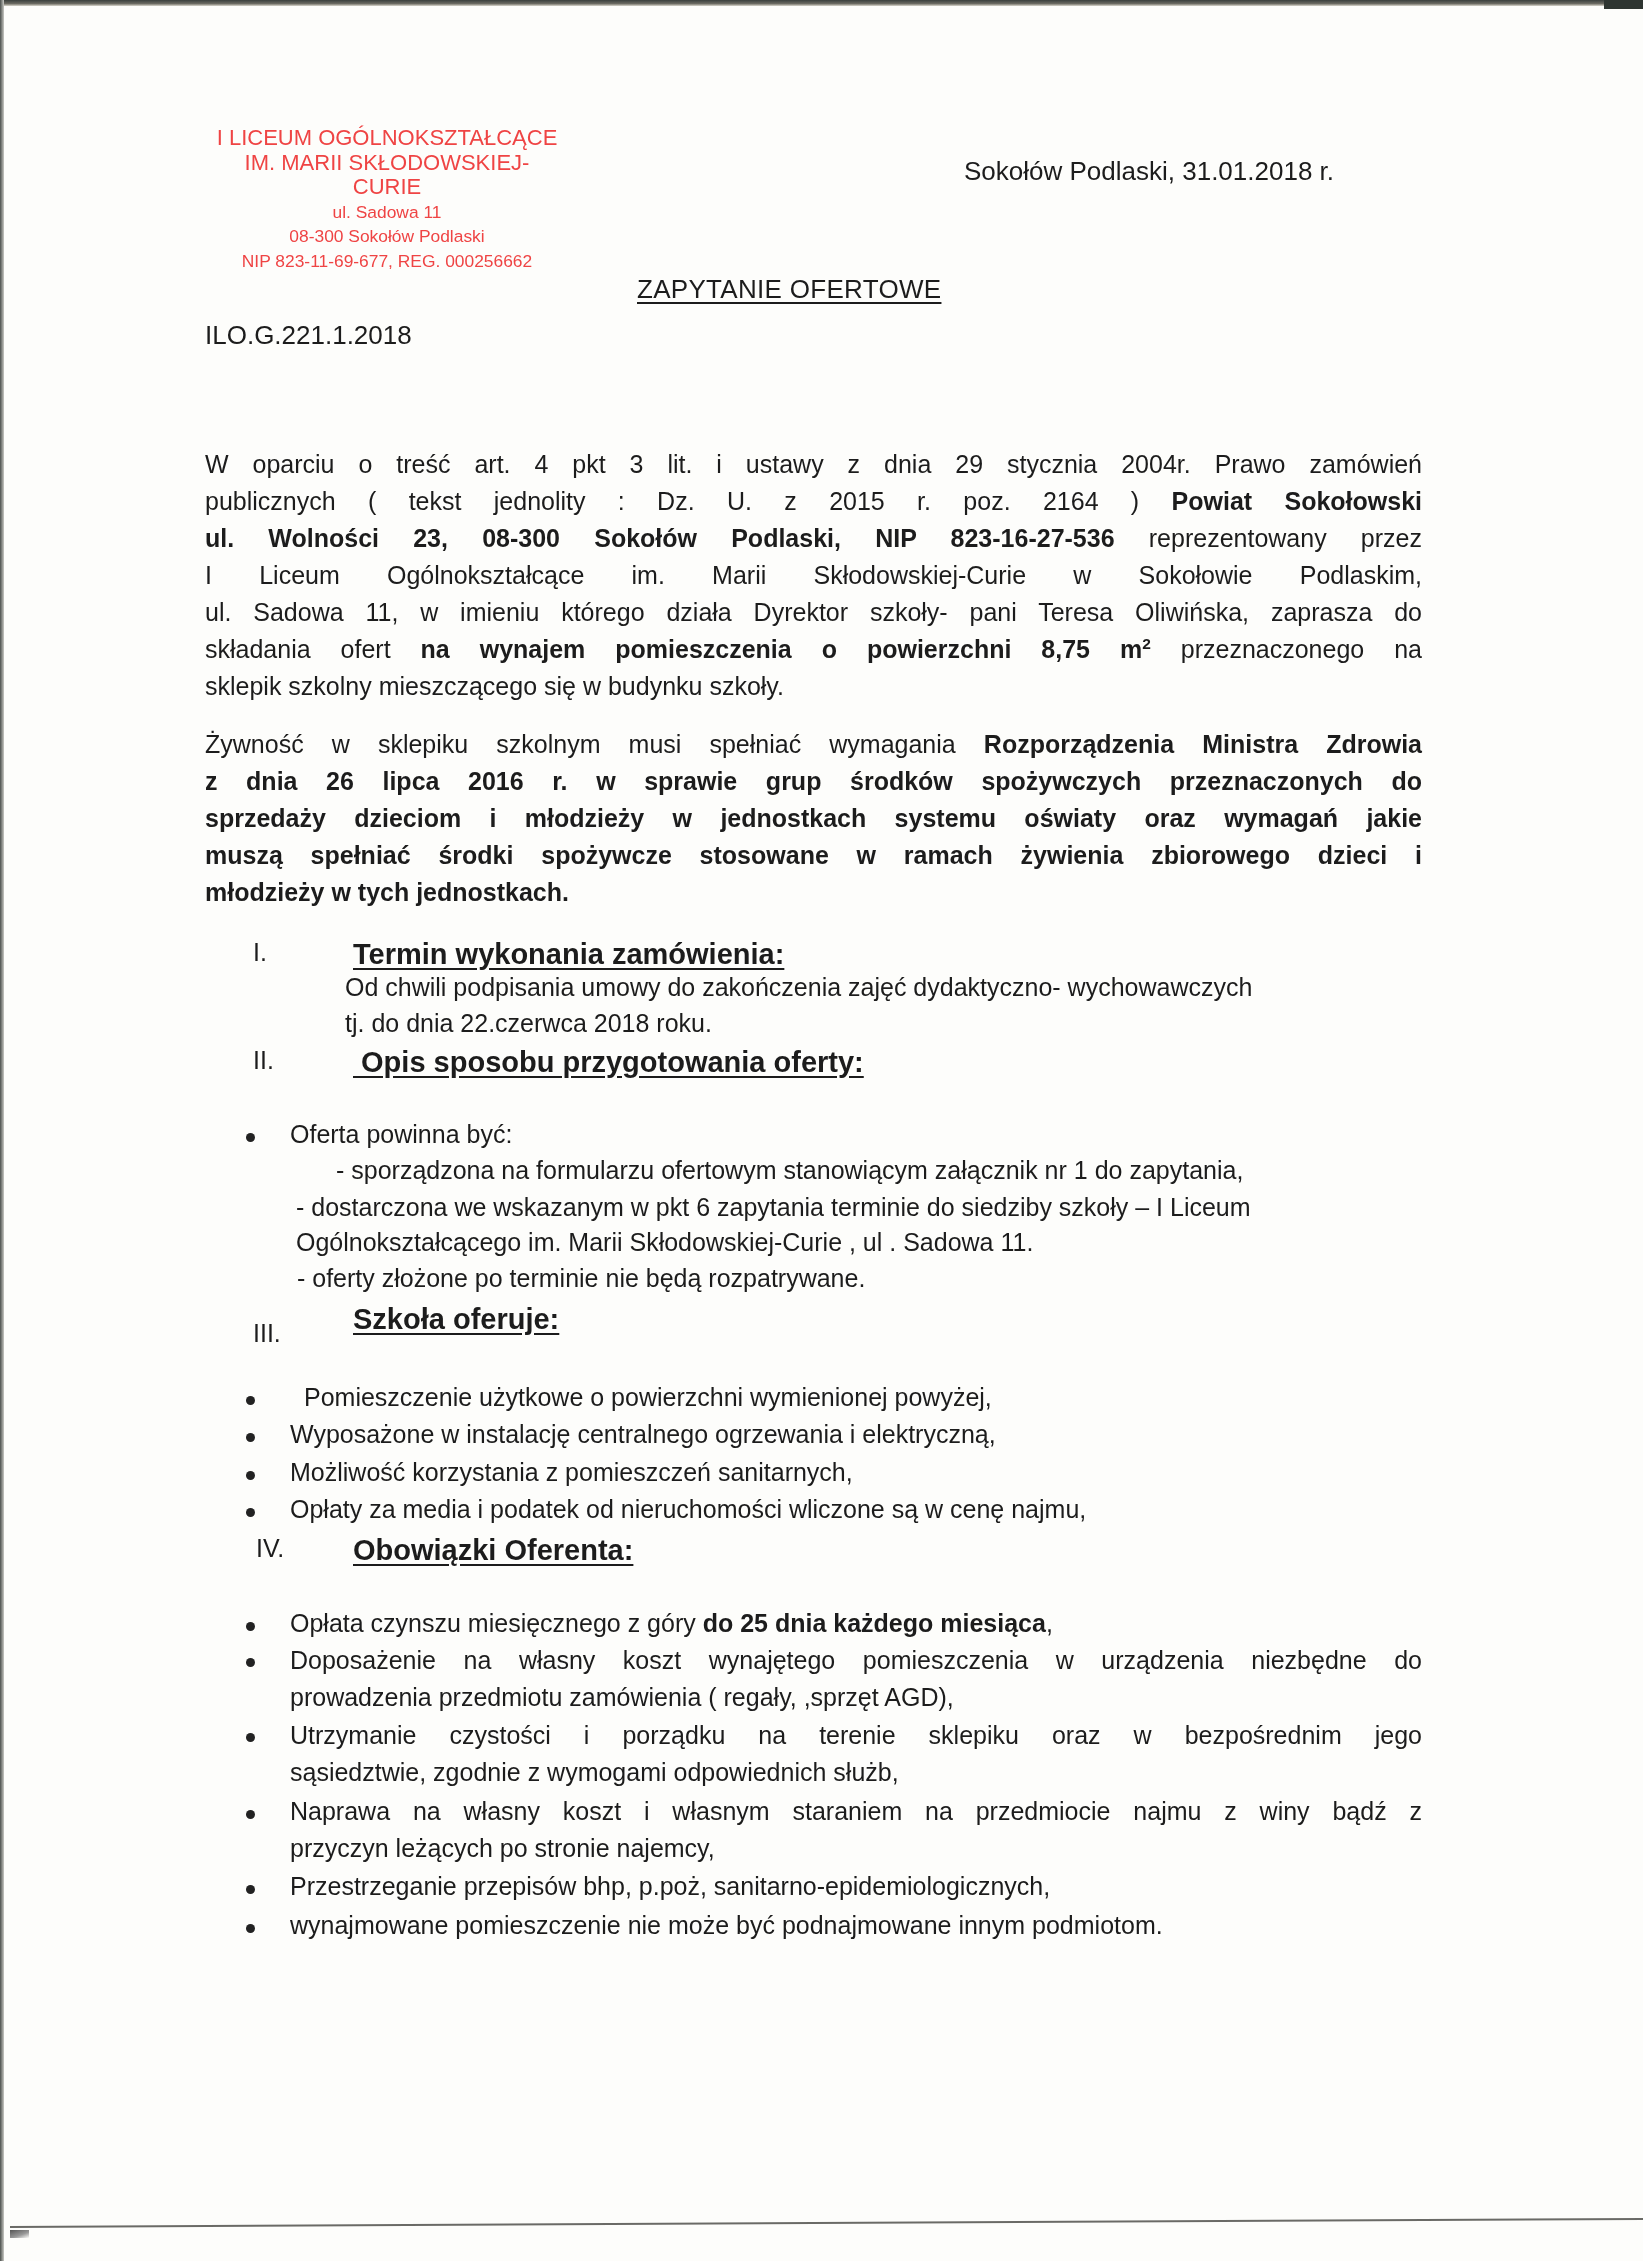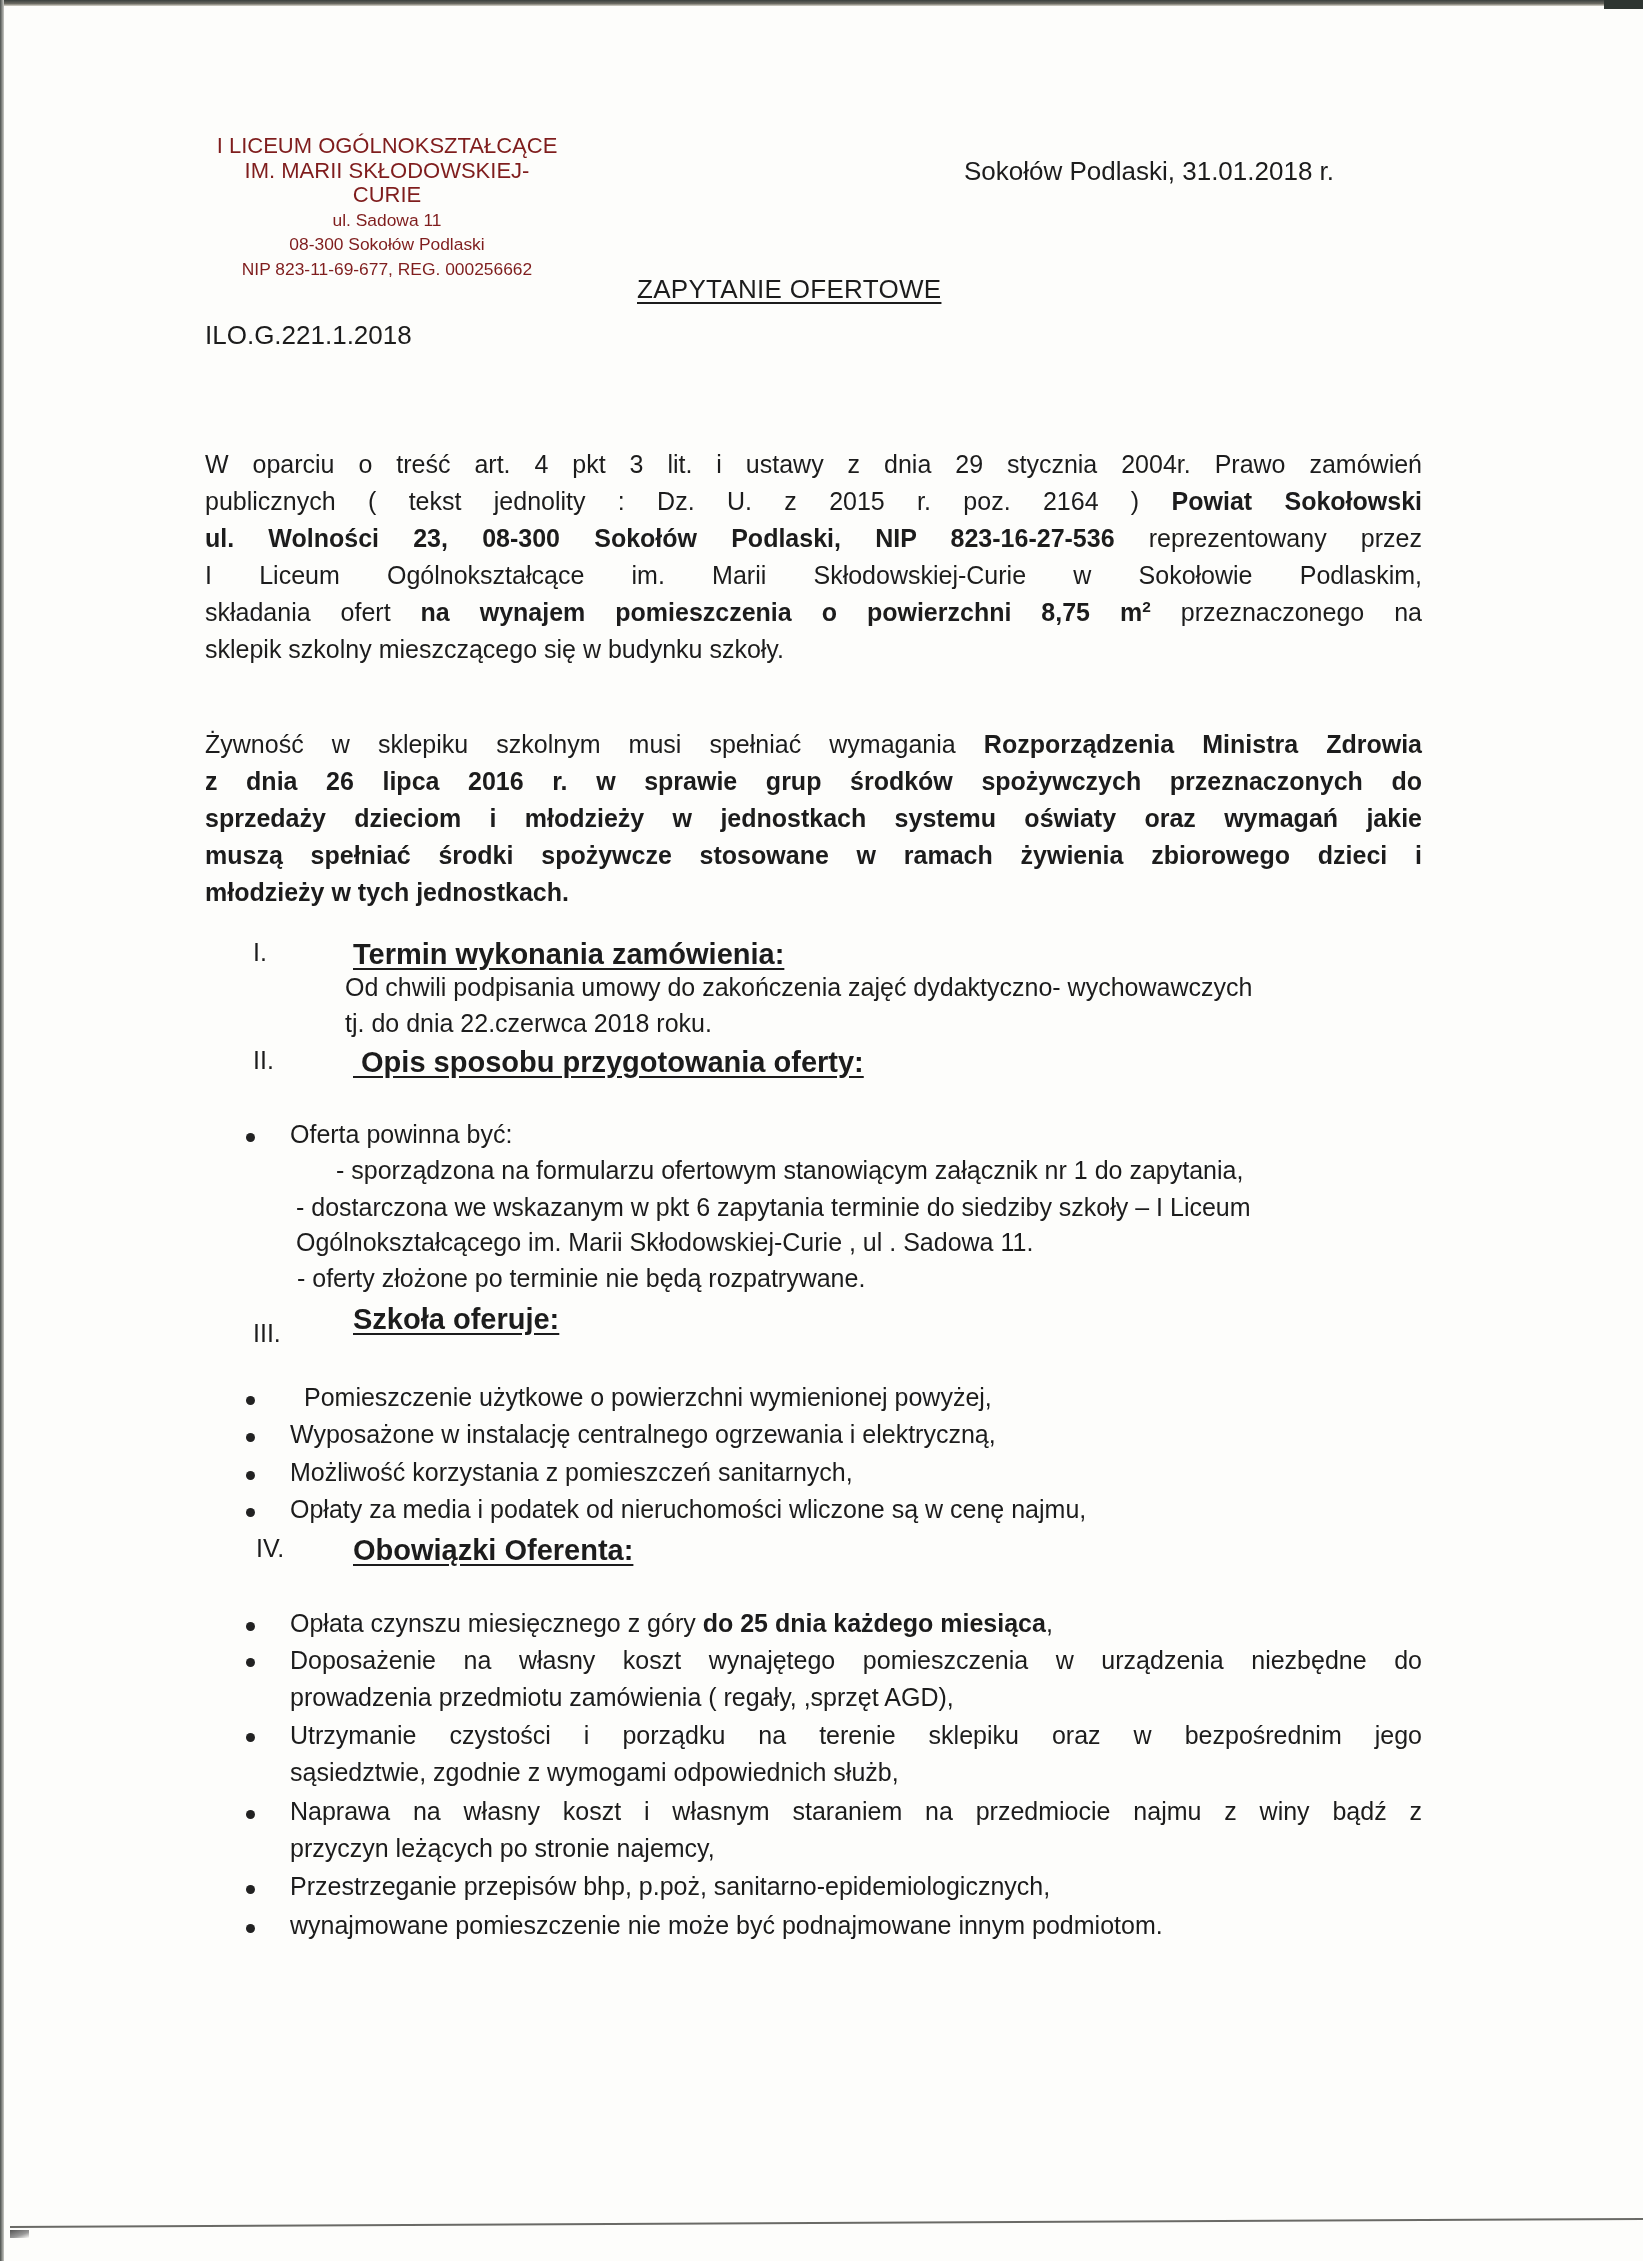--- a/index.html
+++ b/index.html
@@ -7,21 +7,21 @@
          font-family:"Liberation Sans", sans-serif; color:#1c1c1c; }
   .scan-top { position:absolute; left:0; top:0; width:1643px; height:6.4px;
               background:linear-gradient(#3a3f3c,#6b6a62 60%,#d9d6cc); }
   .scan-top-right { position:absolute; right:0; top:0; width:39px; height:9px; background:#2e3531; }
   .scan-left { position:absolute; left:0; top:0; width:3.9px; height:2261px; background:linear-gradient(90deg,#4a4f4c,#c9c9c4); }
   .scan-bottom { position:absolute; left:9.7px; top:2226px; width:1637px; height:1.9px; background:#6a6a66;
                  transform:rotate(-0.28deg); transform-origin:left center; }
   .scan-bottom-fold { position:absolute; left:9.7px; top:2230px; width:19.3px; height:7.7px;
                  background:linear-gradient(160deg,#555 0%,#999 60%,transparent 100%); }
   .abs { position:absolute; white-space:nowrap; }
-  .stamp { position:absolute; left:213px; top:134px; width:348px; text-align:center; color:#7f1d1d;
+  .stamp { position:absolute; left:213px; top:126px; width:348px; text-align:center; color:#ef4444;
            font-size:22px; line-height:24.5px; }
   .stamp .sm { font-size:17.4px; line-height:24.5px; }
   .date { left:964px; top:156px; font-size:26px; }
   .title { left:637px; top:274px; font-size:26px; text-decoration:underline; text-underline-offset:3.9px; letter-spacing:0.3px; }
   .ref { left:205px; top:320px; font-size:26px; }
   .para { position:absolute; left:205px; width:1217px; font-size:25px; line-height:37px; text-align:justify; }
   .para b { font-weight:bold; }
   .para .ln { display:block; text-align-last:justify; }
   .para .ln.last { text-align-last:left; }
   .roman { position:absolute; left:253px; font-size:25px; }
@@ -52,20 +52,21 @@
 
 <div class="abs date">Sokołów Podlaski, 31.01.2018 r.</div>
 <div class="abs title">ZAPYTANIE OFERTOWE</div>
 <div class="abs ref">ILO.G.221.1.2018</div>
 
 <div class="para" style="top:446px;">
   <span class="ln">W oparciu o treść art. 4 pkt 3 lit. i ustawy z dnia 29 stycznia 2004r. Prawo zamówień</span>
   <span class="ln"><span>publicznych ( tekst jednolity : Dz. U. z 2015 r. poz. 2164 )</span> <b>Powiat Sokołowski</b></span>
   <span class="ln"><b>ul. Wolności 23, 08-300 Sokołów Podlaski, NIP 823-16-27-536</b> <span>reprezentowany przez</span></span>
   <span class="ln">I Liceum Ogólnokształcące im. Marii Skłodowskiej-Curie w Sokołowie Podlaskim,</span>
+  <span class="ln">ul. Sadowa 11, w imieniu którego działa Dyrektor szkoły- pani Teresa Oliwińska, zaprasza do</span>
   <span class="ln"><span>składania ofert</span> <b><span>na wynajem pomieszczenia o powierzchni 8,75 m</span><sup>2</sup></b> <span>przeznaczonego na</span></span>
   <span class="ln last">sklepik szkolny  mieszczącego się w budynku szkoły.</span>
 </div>
 
 <div class="para" style="top:726px;">
   <span class="ln"><span>Żywność w sklepiku szkolnym musi spełniać wymagania</span> <b>Rozporządzenia Ministra Zdrowia</b></span>
   <b class="ln">z dnia 26 lipca 2016 r. w sprawie grup środków spożywczych przeznaczonych do</b>
   <b class="ln">sprzedaży dzieciom i młodzieży  w jednostkach  systemu oświaty oraz wymagań jakie</b>
   <b class="ln">muszą spełniać środki spożywcze stosowane w ramach żywienia zbiorowego dzieci i</b>
   <b class="ln last">młodzieży w tych jednostkach.</b>

